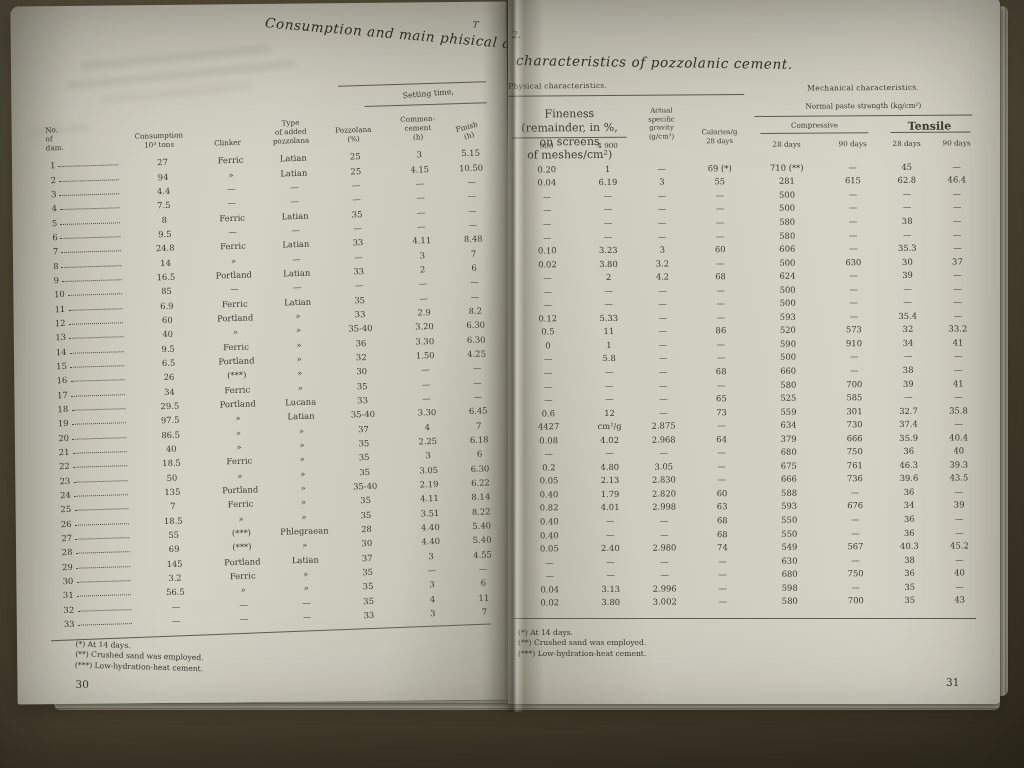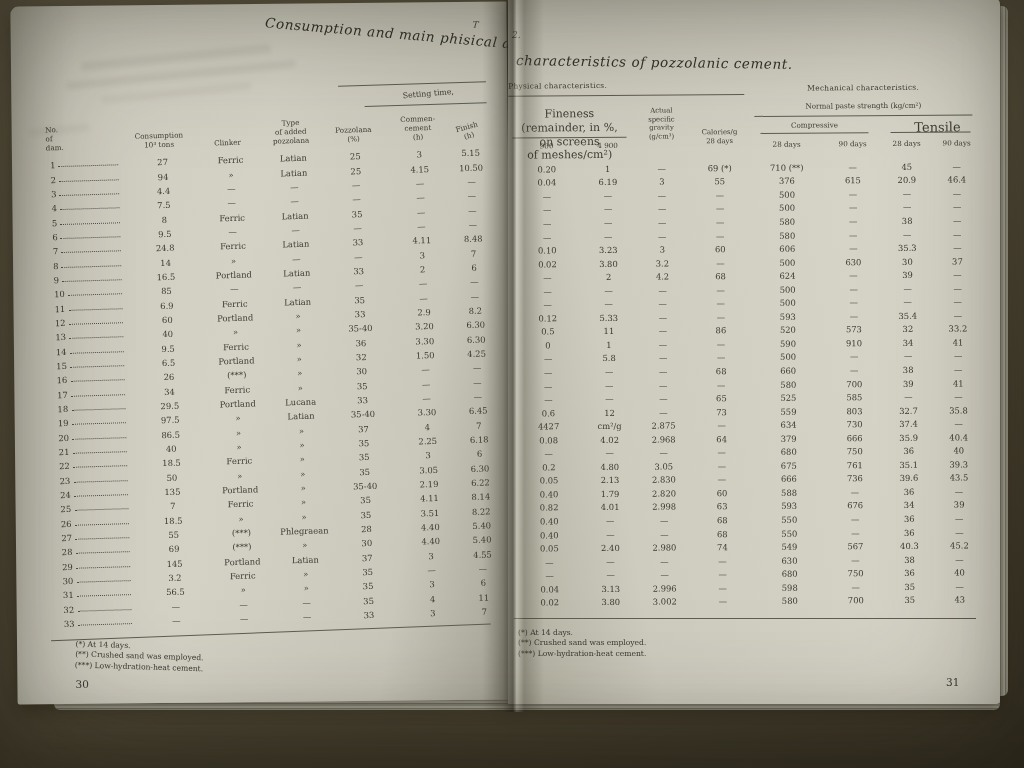--- a/index.html
+++ b/index.html
@@ -525,21 +525,21 @@
 gravity
 (g/cm³)</div>
         <div class="abs hcell pre" style="left:184px;top:48px;width:54px;font-size:6.9px;">Calories/g
 28 days</div>
 
         <div class="abs smallcap" style="left:240px;top:4px;width:230px;text-align:center;">Mechanical characteristics.</div>
         <div class="abs hcell" style="left:240px;top:22px;width:230px;font-size:7.2px;">Normal paste strength (kg/cm²)</div>
         <div class="hline" style="left:246px;top:36px;width:218px;"></div>
         <div class="abs hcell" style="left:240px;top:41px;width:132px;font-size:7.2px;">Compressive</div>
         <div class="hline" style="left:252px;top:53px;width:108px;"></div>
-        <div class="abs hcell" style="left:380px;top:41px;width:98px;font-size:13px;">Tensile</div>
+        <div class="abs hcell" style="left:372px;top:41px;width:98px;font-size:11px;font-weight:bold;">Tensile</div>
         <div class="hline" style="left:382px;top:53px;width:80px;"></div>
 
         <div class="hdrrow" style="position:absolute;left:0;top:60px;width:470px;">
           <div class="hcell w-f9">900</div>
           <div class="hcell w-f49">4 900</div>
           <div class="hcell w-grv"></div>
           <div class="hcell w-cal"></div>
           <div class="hcell w-c28">28 days</div>
           <div class="hcell w-c90">90 days</div>
           <div class="hcell w-t28">28 days</div>
@@ -555,23 +555,23 @@
     <div class="c w-c28">710 (**)</div>
     <div class="c w-c90">—</div>
     <div class="c w-t28">45</div>
     <div class="c w-t90">—</div>
   </div>
             <div class="row rrow">
     <div class="c w-f9">0.04</div>
     <div class="c w-f49">6.19</div>
     <div class="c w-grv">3</div>
     <div class="c w-cal">55</div>
-    <div class="c w-c28">376</div>
+    <div class="c w-c28">281</div>
     <div class="c w-c90">615</div>
-    <div class="c w-t28">20.9</div>
+    <div class="c w-t28">62.8</div>
     <div class="c w-t90">46.4</div>
   </div>
             <div class="row rrow">
     <div class="c w-f9">—</div>
     <div class="c w-f49">—</div>
     <div class="c w-grv">—</div>
     <div class="c w-cal">—</div>
     <div class="c w-c28">500</div>
     <div class="c w-c90">—</div>
     <div class="c w-t28">—</div>
@@ -726,21 +726,21 @@
     <div class="c w-c90">585</div>
     <div class="c w-t28">—</div>
     <div class="c w-t90">—</div>
   </div>
             <div class="row rrow">
     <div class="c w-f9">0.6</div>
     <div class="c w-f49">12</div>
     <div class="c w-grv">—</div>
     <div class="c w-cal">73</div>
     <div class="c w-c28">559</div>
-    <div class="c w-c90">803</div>
+    <div class="c w-c90">301</div>
     <div class="c w-t28">32.7</div>
     <div class="c w-t90">35.8</div>
   </div>
             <div class="row rrow">
     <div class="c w-f9">4427</div>
     <div class="c w-f49">cm²/g</div>
     <div class="c w-grv">2.875</div>
     <div class="c w-cal">—</div>
     <div class="c w-c28">634</div>
     <div class="c w-c90">730</div>
@@ -767,21 +767,21 @@
     <div class="c w-t28">36</div>
     <div class="c w-t90">40</div>
   </div>
             <div class="row rrow">
     <div class="c w-f9">0.2</div>
     <div class="c w-f49">4.80</div>
     <div class="c w-grv">3.05</div>
     <div class="c w-cal">—</div>
     <div class="c w-c28">675</div>
     <div class="c w-c90">761</div>
-    <div class="c w-t28">35.1</div>
+    <div class="c w-t28">46.3</div>
     <div class="c w-t90">39.3</div>
   </div>
             <div class="row rrow">
     <div class="c w-f9">0.05</div>
     <div class="c w-f49">2.13</div>
     <div class="c w-grv">2.830</div>
     <div class="c w-cal">—</div>
     <div class="c w-c28">666</div>
     <div class="c w-c90">736</div>
     <div class="c w-t28">39.6</div>

